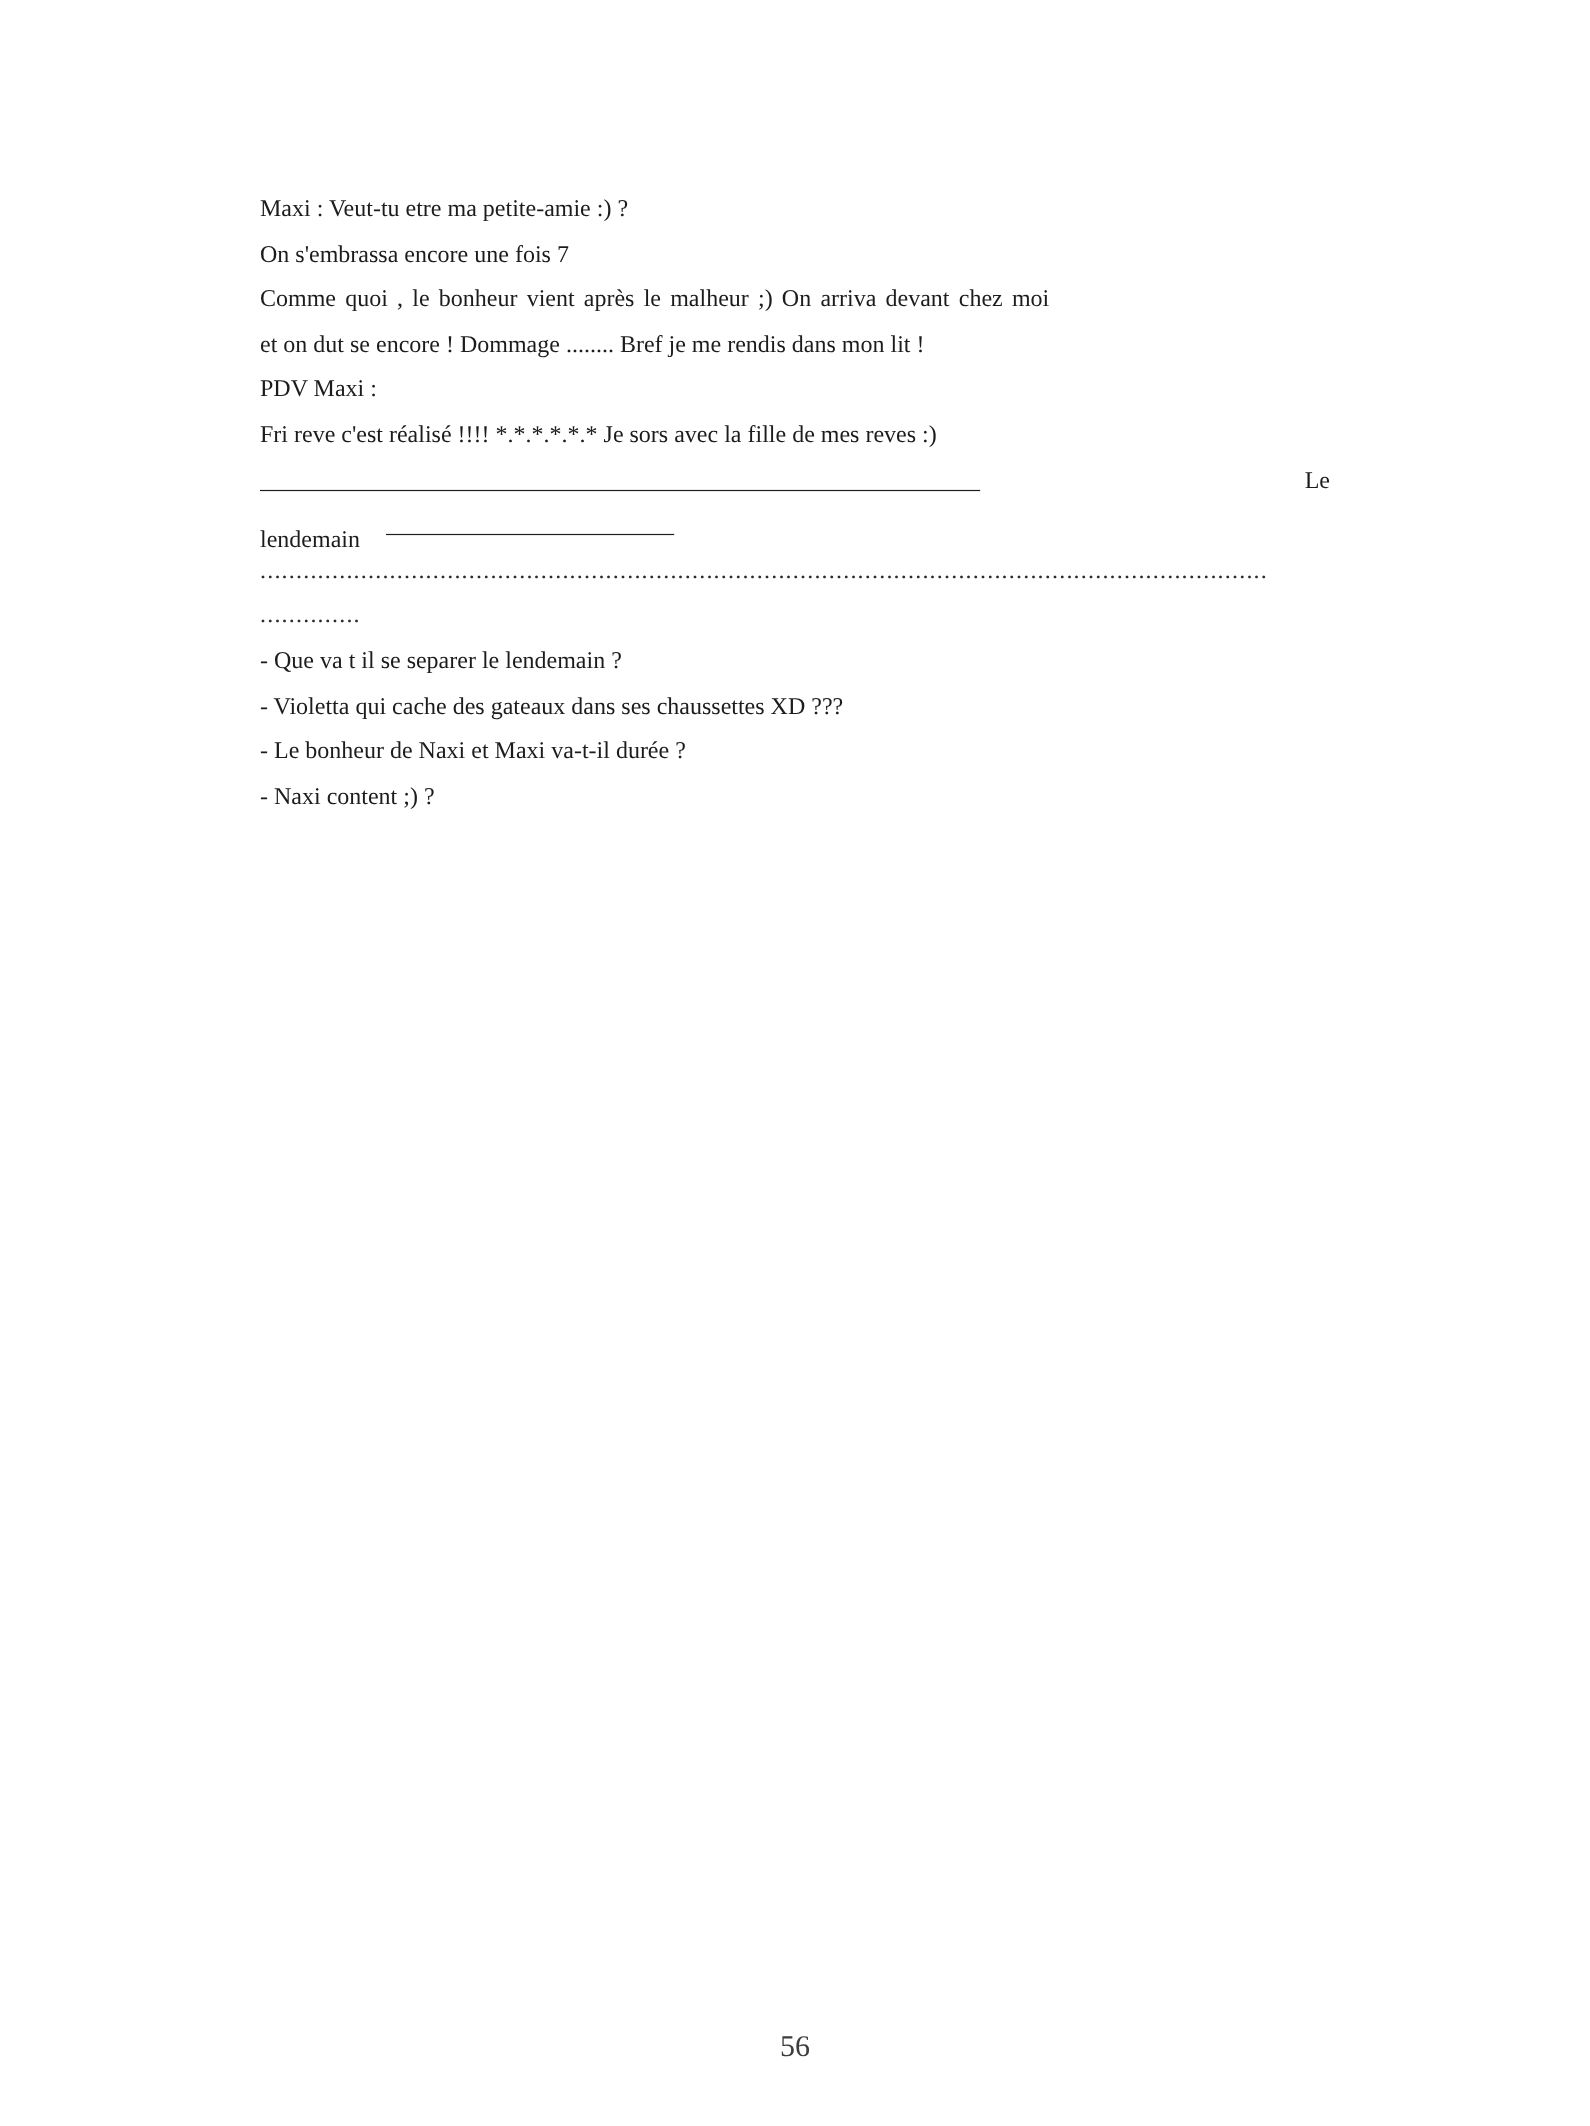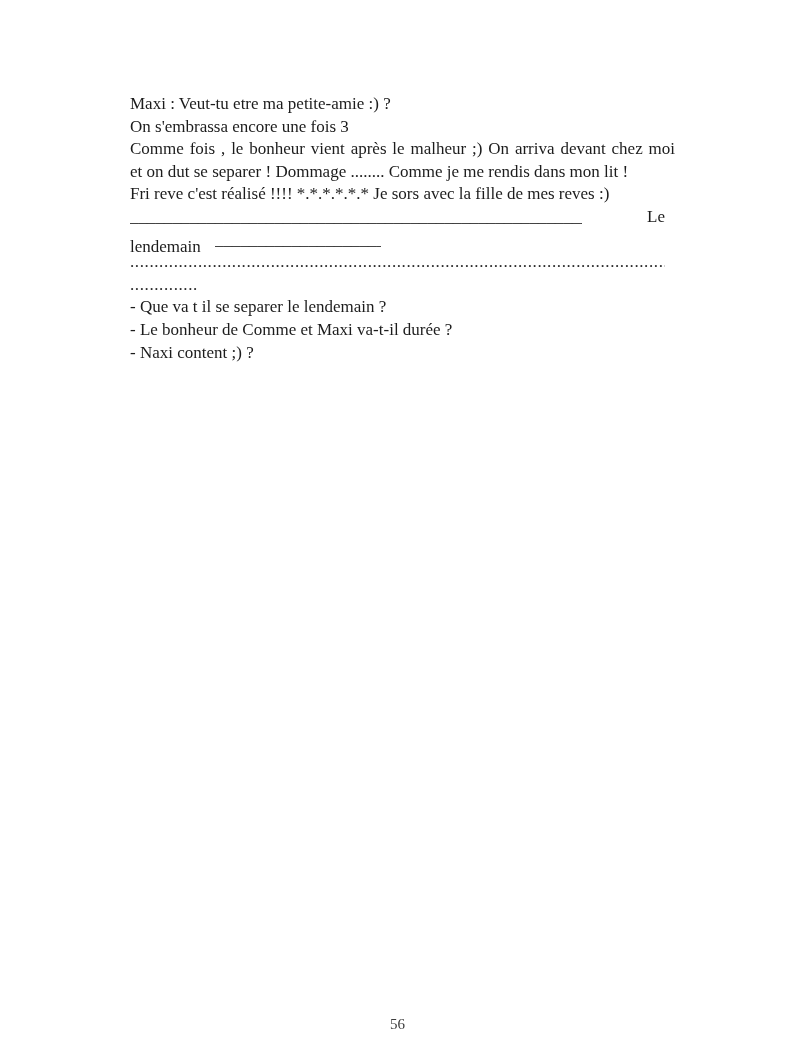--- a/index.html
+++ b/index.html
@@ -14,21 +14,21 @@
     background: #ffffff;
     overflow: hidden;
     font-family: "Liberation Serif", "DejaVu Serif", serif;
     color: #1c1c1c;
   }
   .content {
     position: absolute;
     left: 130px;
     top: 93px;
     width: 535px;
-    font-size: 17px;
+    font-size: 12px;
     line-height: 22.6px;
   }
   .line {
     margin: 0;
     padding: 0;
     height: 22.6px;
     white-space: nowrap;
     overflow: visible;
   }
   .line.stretch {
@@ -70,39 +70,41 @@
   }
 </style>
 </head>
 <body>
 
 <div class="page">
 
   <div class="content">
 
     <p class="line">Maxi : Veut-tu etre ma petite-amie :) ?</p>
-    <p class="line">On s'embrassa encore une fois 3</p>
-    <p class="line stretch">Comme fois , le bonheur vient après le malheur ;) On arriva devant chez moi</p>
-    <p class="line">et on dut se separer ! Dommage ........ Comme je me rendis dans mon lit !</p>
+    <p class="line">On s'embrassa encore une fois 7</p>
+    <p class="line stretch">Comme quoi , le bonheur vient après le malheur ;) On arriva devant chez moi</p>
+    <p class="line">et on dut se encore ! Dommage ........ Bref je me rendis dans mon lit !</p>
+    <p class="line">PDV Maxi :</p>
     <p class="line">Fri reve c'est réalisé !!!! *.*.*.*.*.* Je sors avec la fille de mes reves :)</p>
 
     <p class="line fill-row">
       <span class="blank blank-long">____________________________________________________________</span>
       <span>Le</span>
     </p>
 
     <p class="line">
       <span>lendemain</span>
       <span class="blank blank-short">________________________</span>
     </p>
 
     <p class="line dots">............................................................................................................................................</p>
     <p class="line dots">..............</p>
 
     <p class="line">- Que va t il se separer le lendemain ?</p>
-    <p class="line">- Le bonheur de Comme et Maxi va-t-il durée ?</p>
+    <p class="line">- Violetta qui cache des gateaux dans ses chaussettes XD ???</p>
+    <p class="line">- Le bonheur de Naxi et Maxi va-t-il durée ?</p>
     <p class="line">- Naxi content ;) ?</p>
 
   </div>
 
   <div class="footer">56</div>
 
 </div>
 
 </body></html>

